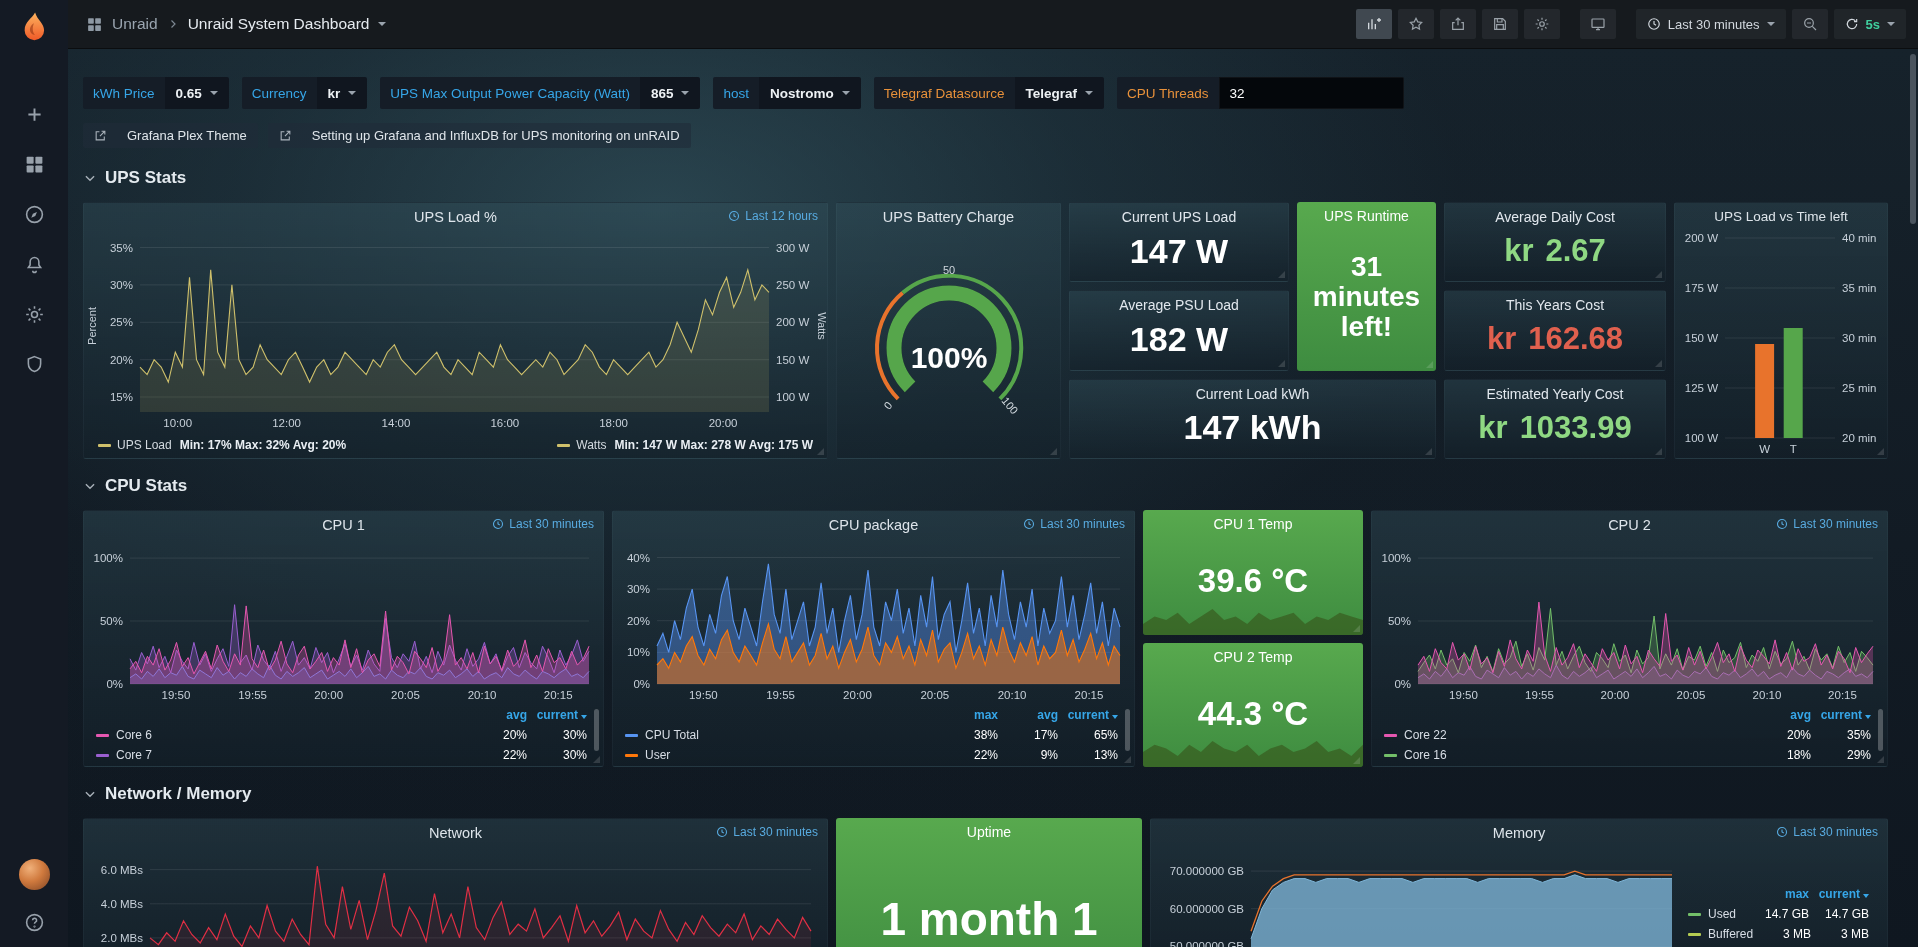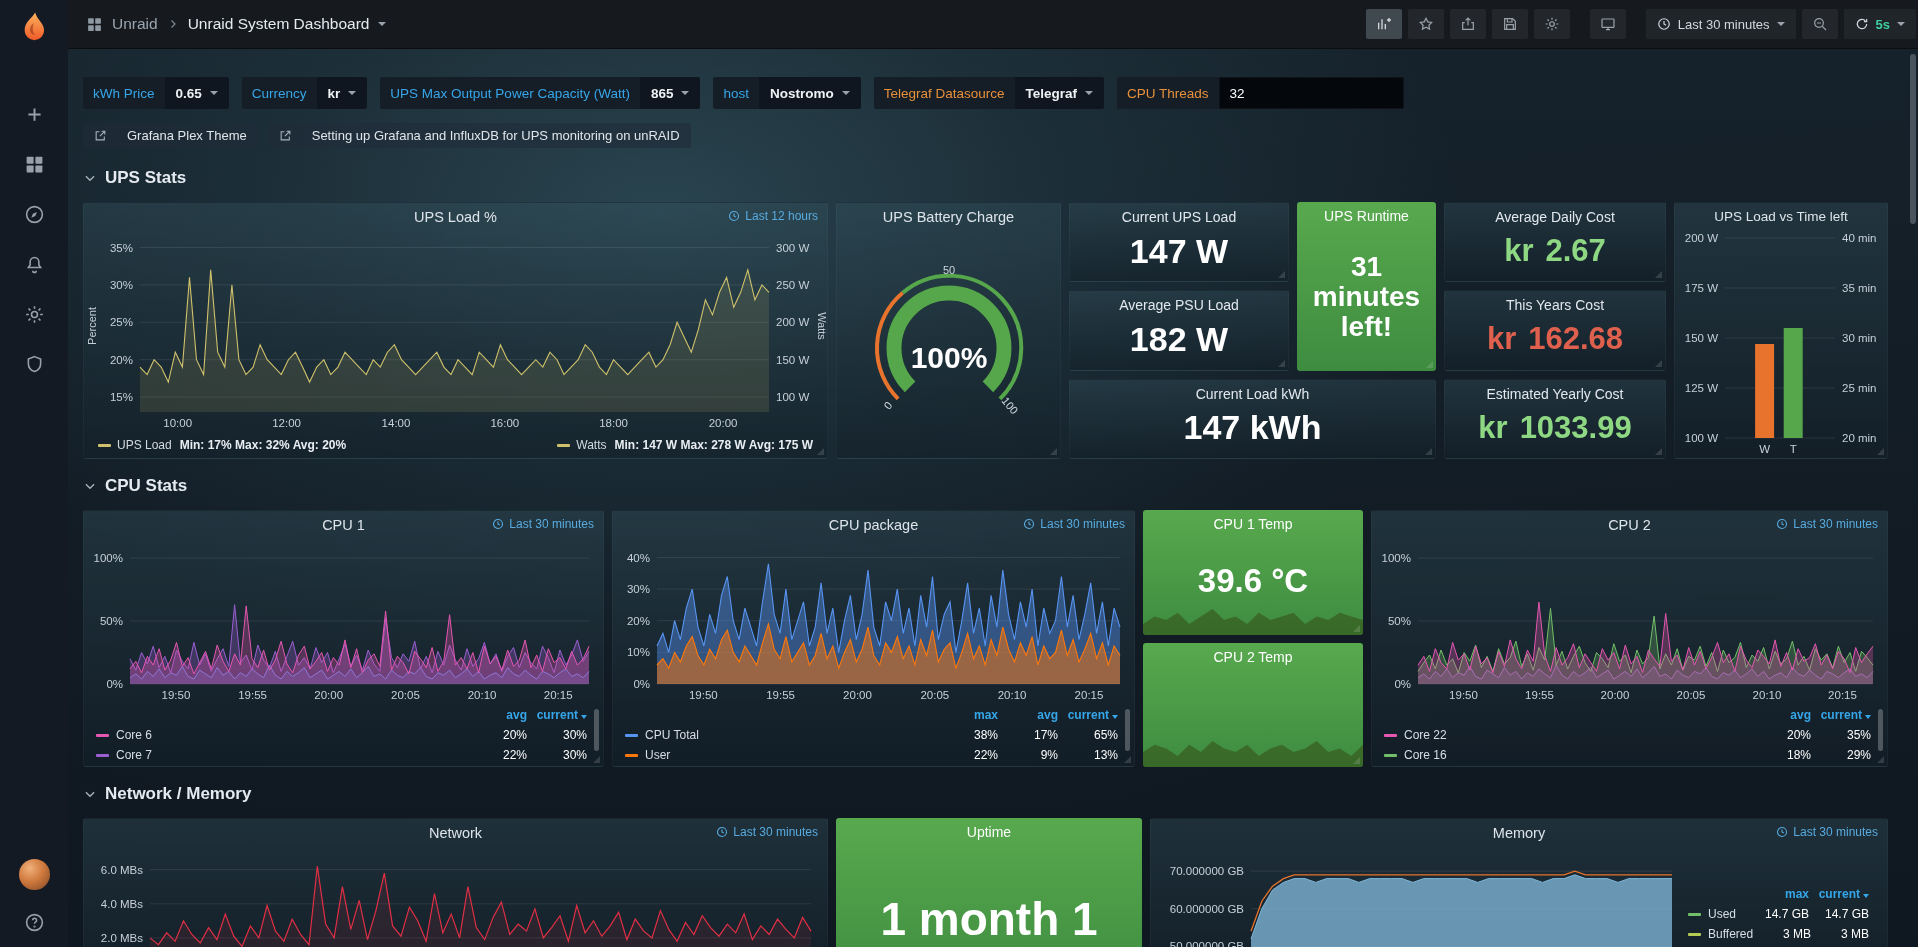--- a/index.html
+++ b/index.html
@@ -9,21 +9,21 @@
   
   .sidebar{width:68px;background:#141a24;display:flex;flex-direction:column;align-items:center;padding:10px 0 14px;flex:none}
   .logo{width:38px;height:38px;display:flex;align-items:center;justify-content:center;cursor:pointer}
   .side-icons{display:flex;flex-direction:column;gap:29px;margin-top:56px;align-items:center}
   .side-btn{background:none;border:none;color:#98a1ab;cursor:pointer;display:flex;align-items:center;justify-content:center}
   .side-btn svg{width:21px;height:21px}
   .side-bottom{margin-top:auto;display:flex;flex-direction:column;gap:22px;align-items:center}
   .avatar{width:31px;height:31px;border-radius:50%;background:radial-gradient(circle at 35% 30%,#f0b07a 0%,#d07a3e 45%,#7e4424 100%);border:none;cursor:pointer}
   
   .main{flex:1;display:flex;flex-direction:column;position:relative;min-width:0}
-  .topnav{height:49px;background:#161a1e;border-bottom:1px solid rgba(0,0,0,.5);display:flex;align-items:center;justify-content:space-between;padding:0 2px 0 18px;flex:none}
+  .topnav{height:49px;background:#161a1e;border-bottom:1px solid rgba(0,0,0,.5);display:flex;align-items:center;justify-content:space-between;padding:0 12px 0 18px;flex:none}
   .breadcrumb{display:flex;align-items:center;gap:9px;font-size:15.5px}
   .bc-app{color:#9aa5b0;cursor:pointer}
   .bc-title{color:#e6ebf0;font-weight:500;cursor:pointer}
   .nav-actions{display:flex;align-items:center}
   .nav-btn{width:36px;height:30px;background:#23272c;border:none;border-radius:2px;display:flex;align-items:center;justify-content:center;color:#9aa2a9;margin-left:6px;cursor:pointer}
   .nav-btn.light{background:#404850;color:#d3d8dd}
   .nav-btn svg{width:16px;height:16px}
   .chip{display:flex;align-items:center;height:30px;background:#202529;border-radius:2px;padding:0 11px;color:#d2d8de;font-size:13px;gap:7px;margin-left:6px;cursor:pointer}
   .chip svg{width:14px;height:14px}
   .gap-l{margin-left:20px}
@@ -558,20 +558,21 @@
         <div class="temp-col">
           <div class="panel stat-panel green-panel">
             <div class="stat-title">CPU 1 Temp</div>
             <div class="stat-value temp-value">39.6 °C</div>
             <div class="spark"><svg width="220" height="30">
                   <path d="M0,30L0.0,18.9L11.6,11.4L23.2,15.1L34.7,7.7L46.3,18.9L57.9,11.4L69.5,4.0L81.1,15.1L92.6,11.4L104.2,18.9L115.8,7.7L127.4,15.1L138.9,11.4L150.5,7.7L162.1,18.9L173.7,11.4L185.3,15.1L196.8,7.7L208.4,11.4L220.0,15.1L220,30Z" fill="rgba(52,70,16,0.5)"></path>
                 </svg></div>
           </div>
           <div class="panel stat-panel green-panel">
             <div class="stat-title">CPU 2 Temp</div>
+            <div class="stat-value temp-value">44.3 °C</div>
             <div class="spark"><svg width="220" height="30">
                   <path d="M0,30L0.0,15.1L11.6,7.7L23.2,11.4L34.7,18.9L46.3,7.7L57.9,15.1L69.5,4.0L81.1,11.4L92.6,15.1L104.2,7.7L115.8,18.9L127.4,11.4L138.9,7.7L150.5,15.1L162.1,11.4L173.7,4.0L185.3,15.1L196.8,11.4L208.4,18.9L220.0,7.7L220,30Z" fill="rgba(52,70,16,0.5)"></path>
                 </svg></div>
           </div>
         </div>
 
         <div class="panel" style="flex:1">
           <div class="panel-header">
             <span class="panel-title">CPU 2</span>
             <span class="time-override">

